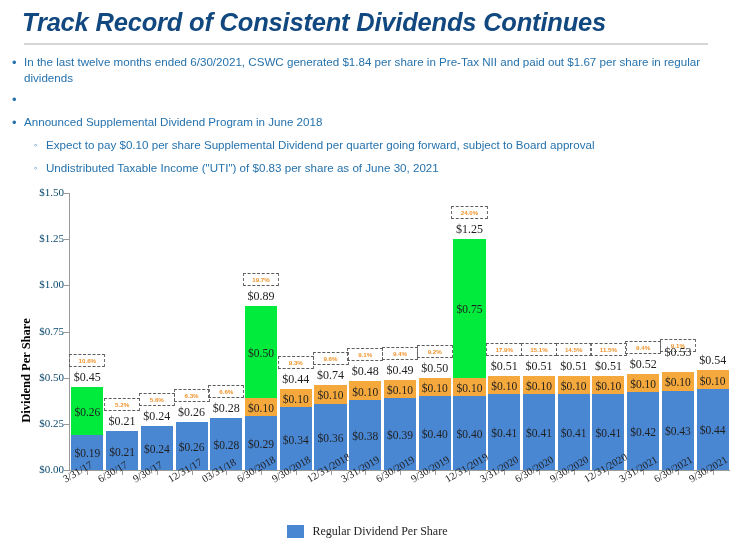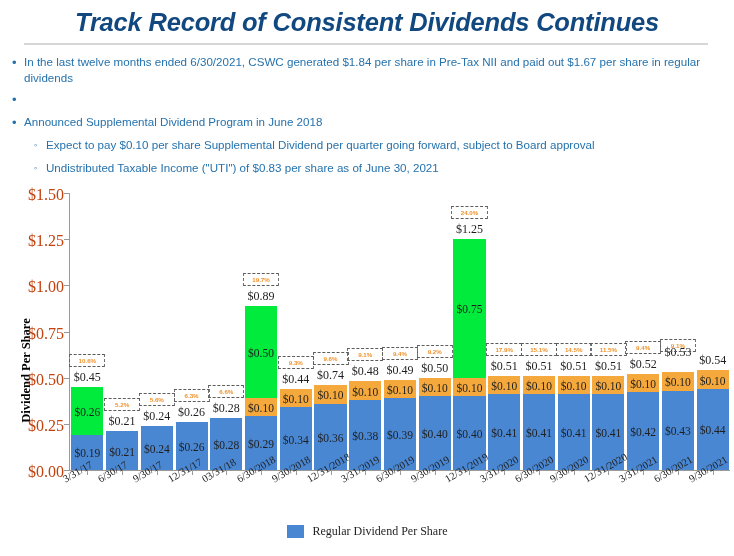--- a/index.html
+++ b/index.html
@@ -8,21 +8,21 @@
     font-family:"Liberation Sans", sans-serif;
     overflow:hidden;position:relative;
   }
   .slide{position:relative;width:734px;height:556px;}
 
   
   .title{
     position:absolute;left:22px;top:8px;width:690px;
     font-family:"Liberation Sans", sans-serif;
     font-weight:bold;font-style:italic;font-size:25.5px;
-    color:#11487f;letter-spacing:-0.2px;white-space:nowrap;text-align:center;
+    color:#11487f;letter-spacing:-0.2px;white-space:nowrap;
   }
   .title-rule{
     position:absolute;left:24px;top:43px;width:684px;height:2px;
     background:#d6d6d6;
   }
 
   
   .bullets{position:absolute;left:8px;top:54px;width:722px;}
   .b-row{display:flex;align-items:flex-start;margin-bottom:1px;}
   .b1{padding-left:4px;}
@@ -42,21 +42,21 @@
   
   .chart{position:absolute;left:0;top:193px;width:734px;height:363px;}
   .ylabel{
     position:absolute;left:-44px;top:170px;width:140px;
     transform:rotate(-90deg);
     font-family:"Liberation Serif", serif;
     font-weight:bold;font-size:12.5px;color:#000;text-align:center;
   }
   .ytick{
     position:absolute;right:0;width:54px;text-align:right;
-    font-family:"Liberation Serif", serif;font-size:16px;color:#c2410c;
+    font-family:"Liberation Serif", serif;font-size:11px;color:#0c4a6e;
     transform:translateY(-7px);
   }
   .yticks{position:absolute;left:0;top:0;width:64px;height:277px;}
   .tickmark{position:absolute;left:64px;width:5px;height:1px;background:#9a9a9a;}
   .axisline{position:absolute;left:69px;top:0;width:1px;height:277px;background:#9a9a9a;}
   .baseline{position:absolute;left:69px;top:277px;width:661px;height:1px;background:#9a9a9a;}
 
   .plot{position:absolute;left:70px;top:0;width:660px;height:277px;}
   .bar-slot{position:absolute;bottom:0;height:277px;}
   .seg{position:absolute;width:100%;left:0;}

